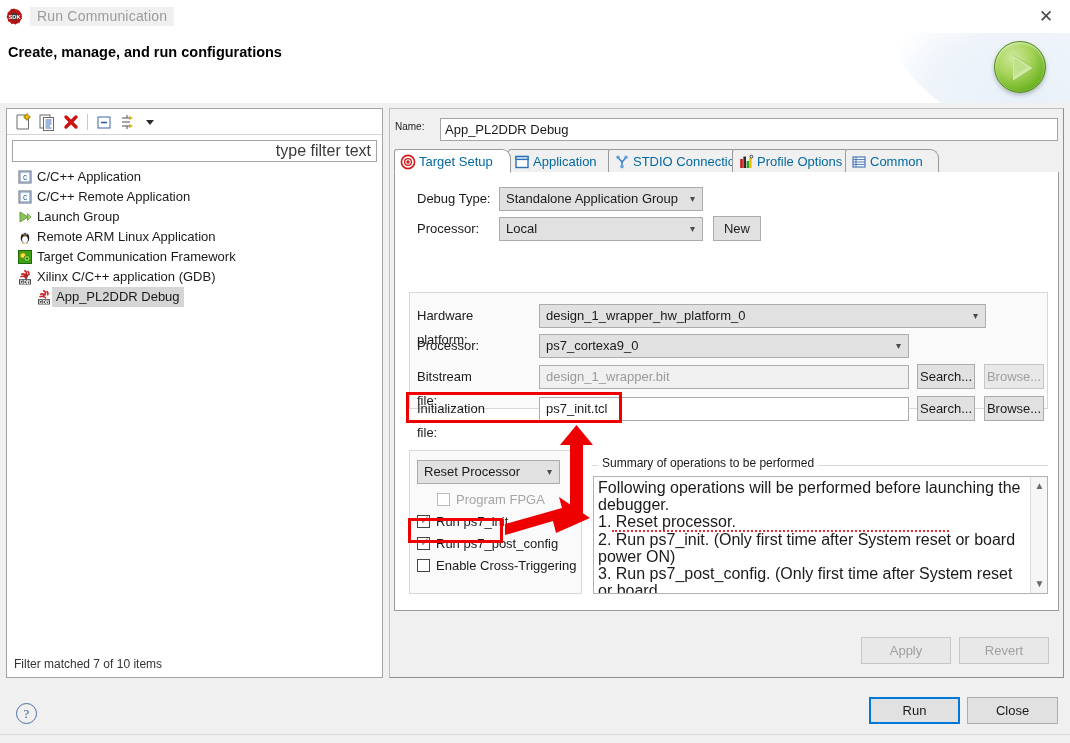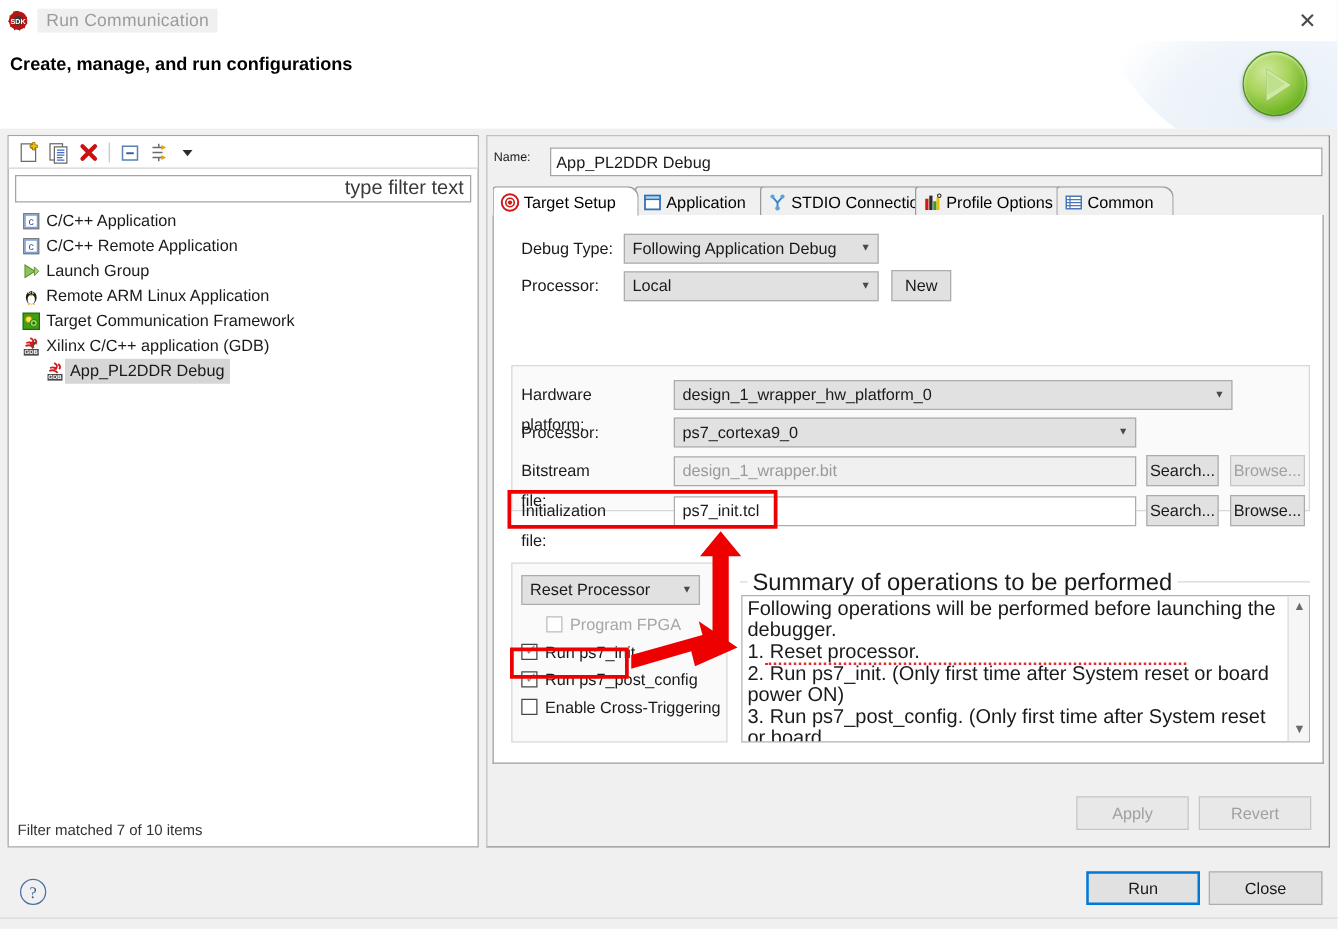--- a/index.html
+++ b/index.html
@@ -180,21 +180,21 @@
     background: #f0f0f0;
     border-top: 1px solid #9a9a9a;
     border-left: 1px solid #9a9a9a;
     border-right: 1px solid #9a9a9a;
     border-top-left-radius: 3px;
     border-top-right-radius: 9px;
     font-size: 13px;
     line-height: 23px;
     padding-left: 24px; padding-right: 8px;
     white-space: nowrap;
-    color: #000000;
+    color: #0369a1;
   }
   .tab.active {
     background: #ffffff;
     border-bottom: 1px solid #ffffff;
     z-index: 5;
   }
   .tab .tabicon {
     position: absolute; left: 5px; top: 4px; width: 16px; height: 16px;
   }
   .tab-page {
@@ -252,21 +252,21 @@
   .cbox.dim { border-color: #bbb; }
   .cbox .mark {
     position: absolute; left: 2px; top: -2px;
     font-size: 12px; color: #8c8c8c; line-height: 13px;
   }
   .cb-label { position: absolute; left: 19px; top: 0; }
   .cb-label.dim { color: #a6a6a6; }
 
   
   .sum-legend {
-    position: absolute; font-size: 19px; background: #ffffff; padding: 0 4px;
+    position: absolute; font-size: 12px; background: #ffffff; padding: 0 4px;
   }
   .sum-box-outer {
     position: absolute; border-top: 1px solid #d8d8d8;
   }
   .sum-area {
     position: absolute;
     background: #ffffff; border: 1px solid #b2b2b2;
     overflow: hidden;
   }
   .sum-text {
@@ -556,21 +556,21 @@
           </svg>
           <span>Common</span>
         </div>
       </div>
 
       <div class="tab-page">
 
         <div class="frow" style="left:22px; top:15px; width:620px;">
           <span class="flabel" style="left:0;">Debug Type:</span>
           <div class="combo" style="left:82px; top:0; width:204px;">
-            <span>Following Application Debug</span>
+            <span>Standalone Application Group</span>
             <span class="chev">▾</span>
           </div>
         </div>
 
         <div class="frow" style="left:22px; top:45px; width:620px;">
           <span class="flabel" style="left:0;">Processor:</span>
           <div class="combo" style="left:82px; top:0; width:204px;">
             <span>Local</span>
             <span class="chev">▾</span>
           </div>

